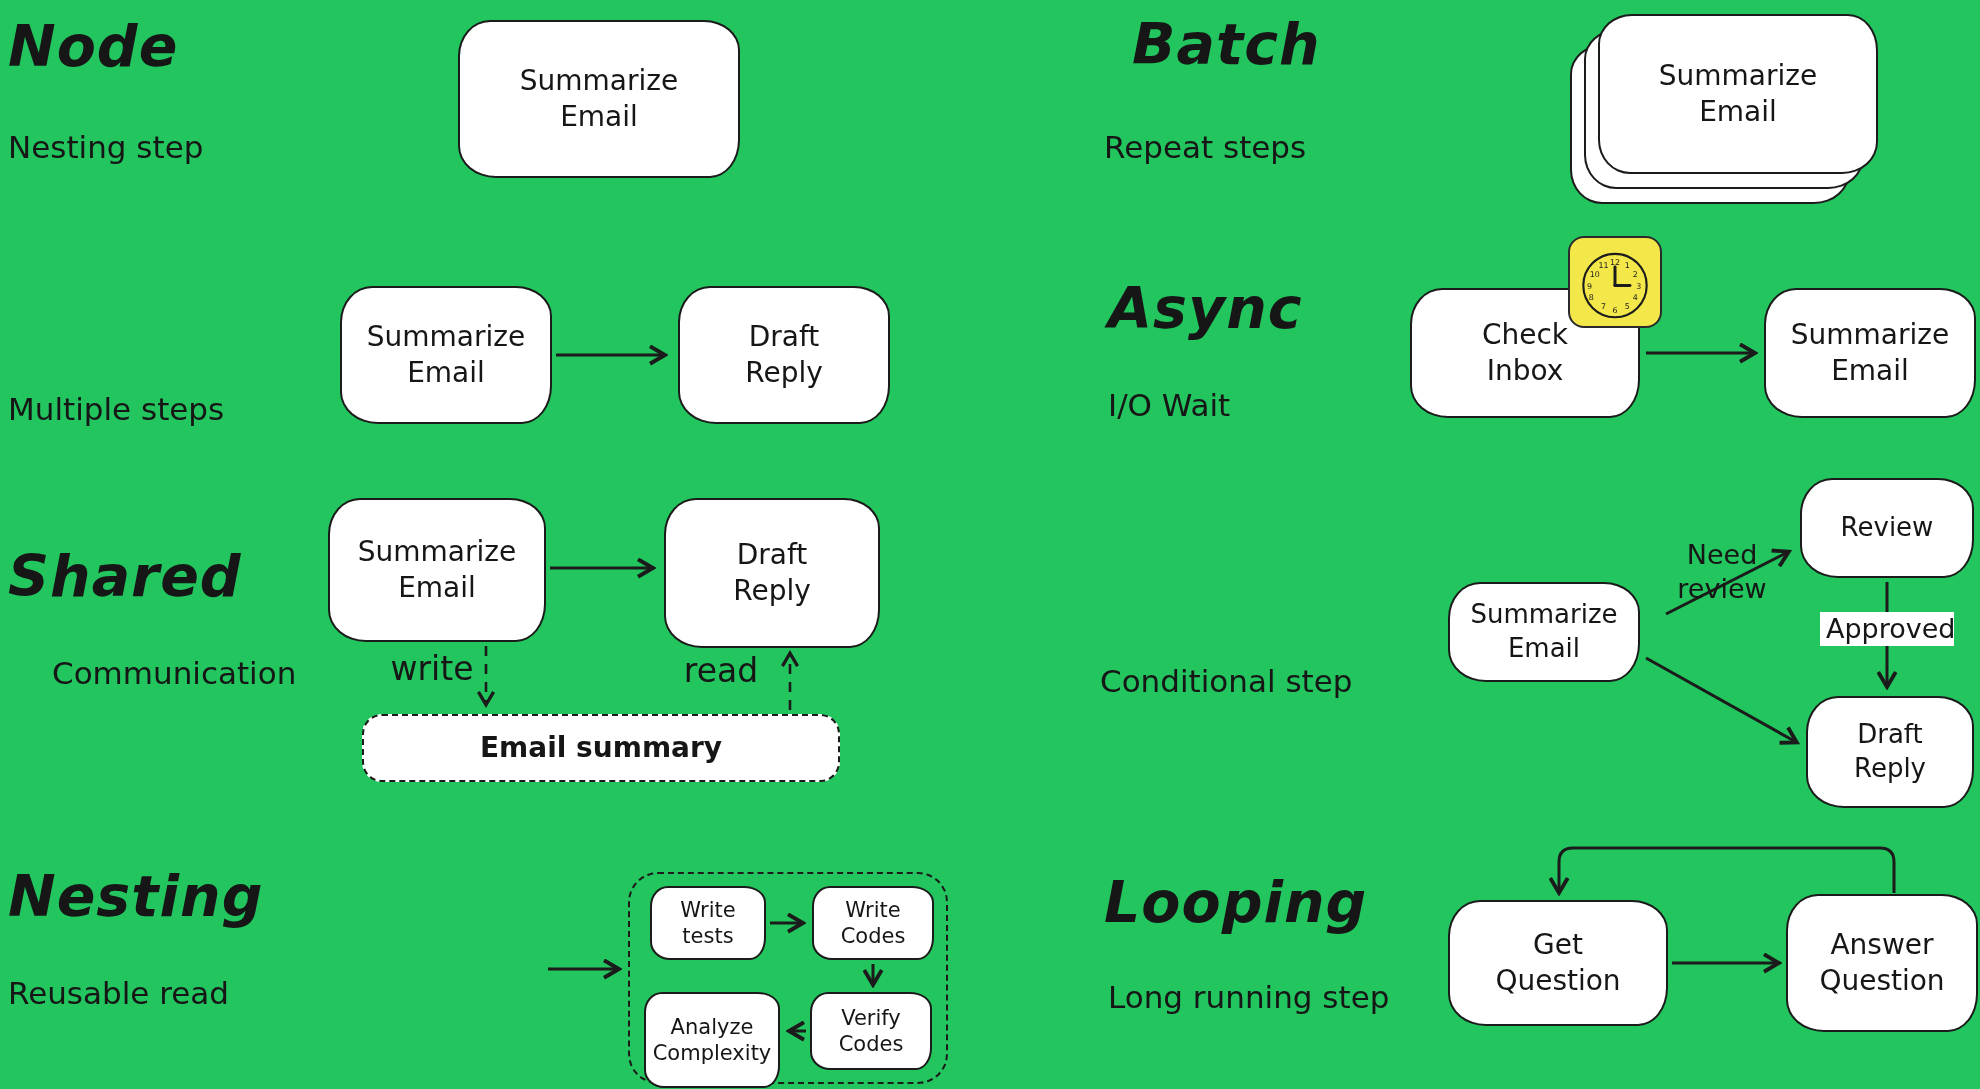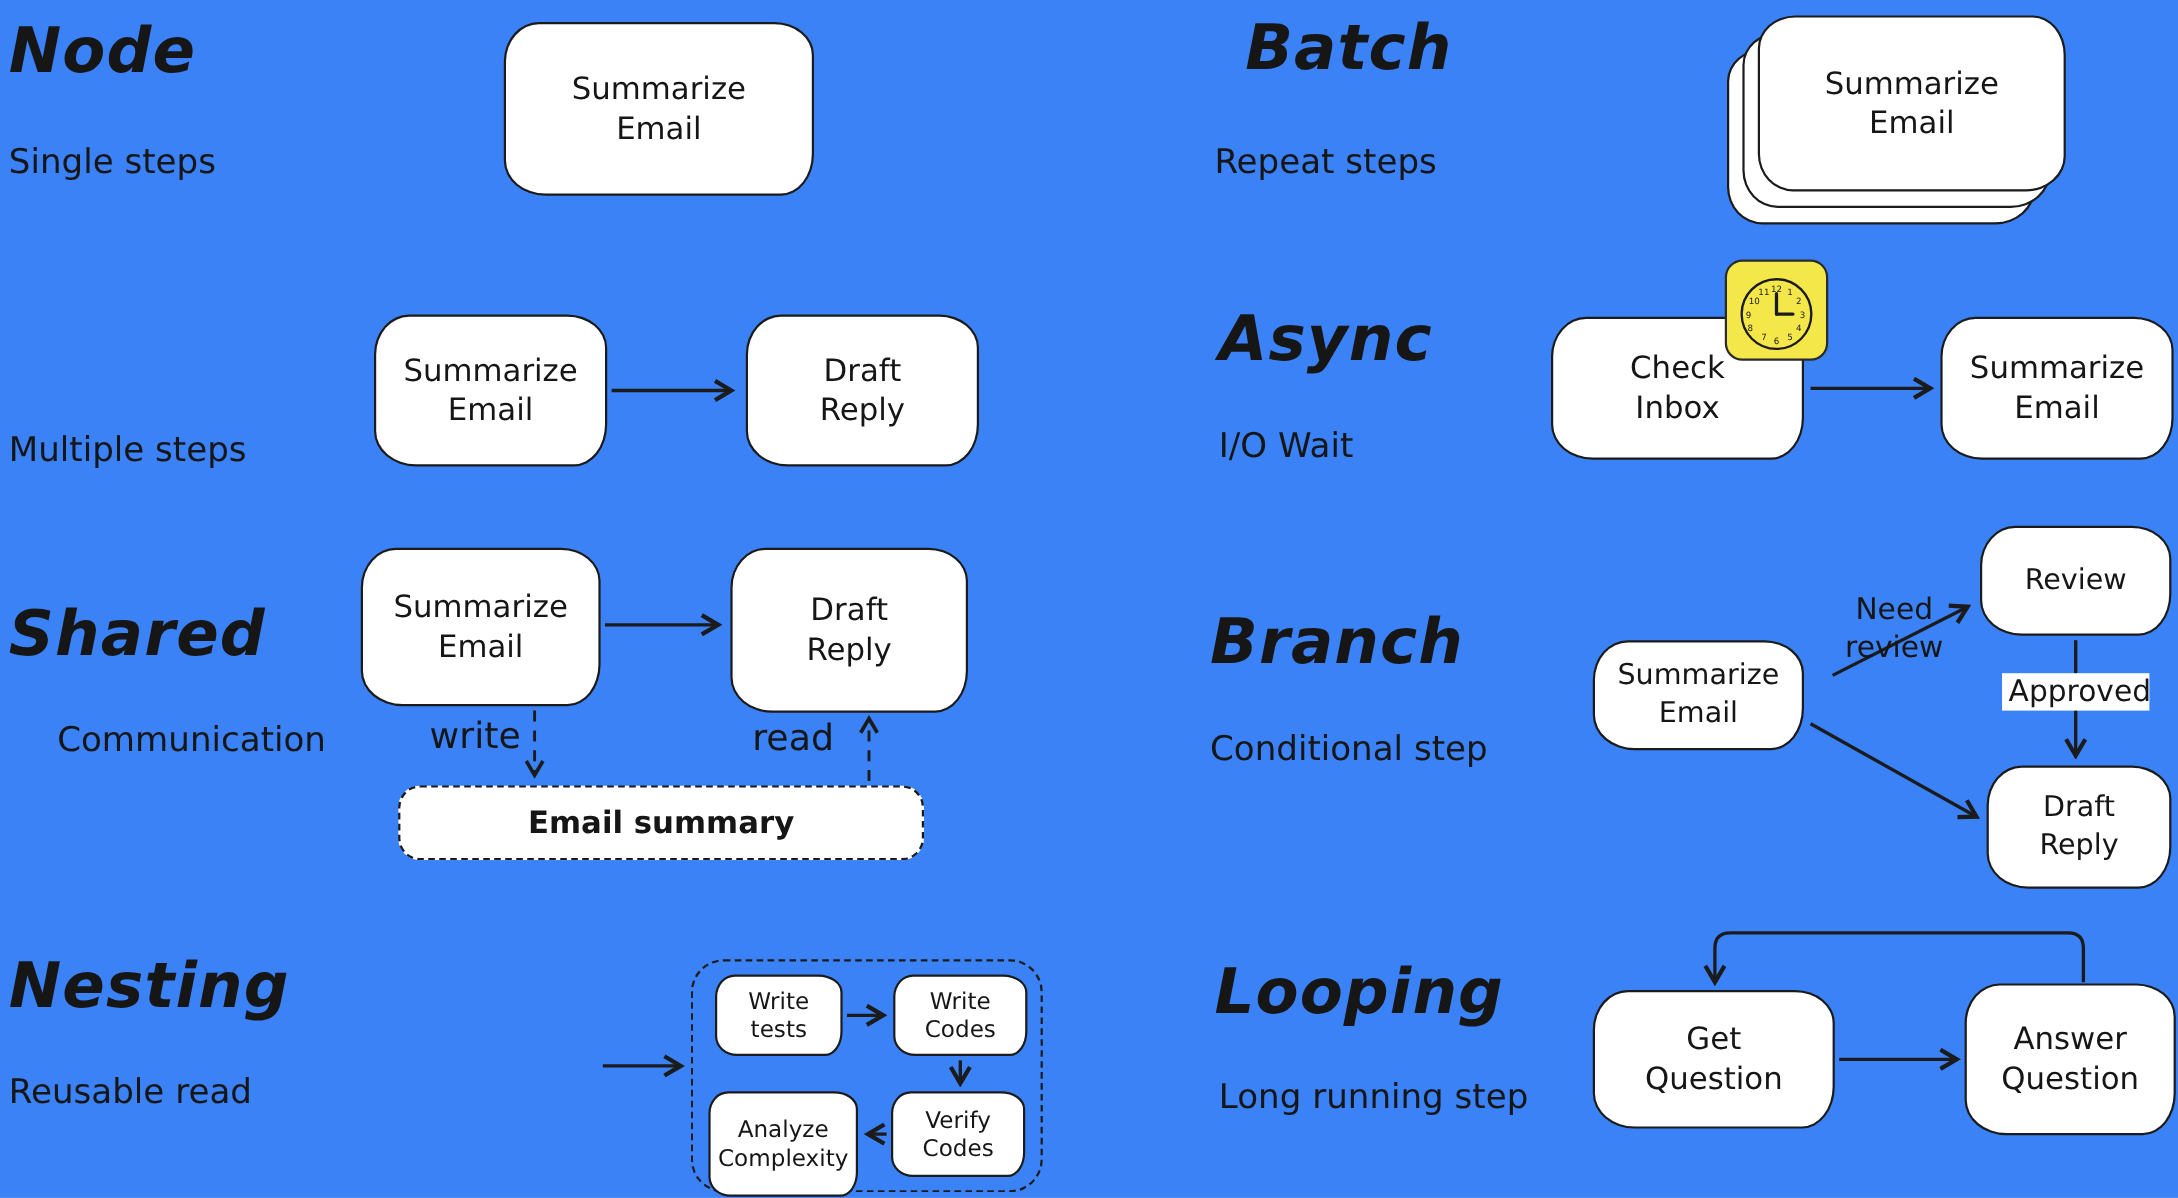--- a/index.html
+++ b/index.html
@@ -1,18 +1,18 @@
 <!DOCTYPE html>
 <html><head>
 <meta charset="utf-8">
 <style>
   * { box-sizing: border-box; }
   html,body { margin:0; padding:0; background:#ffffff; }
   body { font-family:"DejaVu Sans", sans-serif; color:#161616; }
-  .canvas { position:relative; width:1980px; height:1089px; background:#3b82f6; overflow:hidden; }
+  .canvas { position:relative; width:1980px; height:1089px; background:#22c55e; overflow:hidden; }
 
   .title { position:absolute; font-size:57px; font-weight:700; font-style:italic; letter-spacing:1px; z-index:3; line-height:1; }
   .subtitle { position:absolute; font-size:31px; z-index:3; line-height:1.1; }
 
   .box { position:absolute; border:2.6px solid #1b1b1b; background:#fff;
          display:flex; align-items:center; justify-content:center; text-align:center;
          white-space:pre-line; z-index:2; font-size:28px; line-height:1.3;
          border-radius: 32px 36px 30px 38px / 36px 30px 38px 32px; }
   .box.mid   { font-size:26px; }
   .box.small { font-size:21px; line-height:1.25; border-width:2.2px;
@@ -59,21 +59,21 @@
     <line class="ln" x1="806" y1="1031" x2="790" y2="1031" marker-end="url(#ah)"></line>
     <line class="ln" x1="1646" y1="353" x2="1754" y2="353" marker-end="url(#ah)"></line>
     <line class="ln" x1="1666" y1="614" x2="1788" y2="552" marker-end="url(#ah)"></line>
     <line class="ln" x1="1887" y1="582" x2="1887" y2="686" marker-end="url(#ah)"></line>
     <line class="ln" x1="1646" y1="658" x2="1796" y2="742" marker-end="url(#ah)"></line>
     <line class="ln" x1="1672" y1="963" x2="1778" y2="963" marker-end="url(#ah)"></line>
     <path class="ln" d="M 1894 893 L 1894 862 Q 1894 848 1880 848 L 1573 848 Q 1559 848 1559 862 L 1559 892" marker-end="url(#ah)"></path>
   </svg>
 
   <div class="title" style="left:8px;   top:18px;">Node</div>
-  <div class="subtitle" style="left:8px;   top:130px;">Single steps</div>
+  <div class="subtitle" style="left:8px;   top:130px;">Nesting step</div>
   <div class="box" style="left:458px; top:20px; width:282px; height:158px;">Summarize
 Email</div>
 
   <div class="subtitle" style="left:8px;   top:392px;">Multiple steps</div>
   <div class="box" style="left:340px; top:286px; width:212px; height:138px;">Summarize
 Email</div>
   <div class="box" style="left:678px; top:286px; width:212px; height:138px;">Draft
 Reply</div>
 
   <div class="title" style="left:8px;   top:548px;">Shared</div>
@@ -126,21 +126,20 @@
       <text x="21" y="58">9</text>
       <text x="27" y="44">10</text>
       <text x="37" y="34">11</text>
       <g stroke="#1b1b1b" stroke-width="3.4" stroke-linecap="round">
         <line x1="50" y1="54" x2="50" y2="33"></line>
         <line x1="50" y1="54" x2="67" y2="54"></line>
       </g>
     </svg>
   </div>
 
-  <div class="title" style="left:1100px; top:556px;">Branch</div>
   <div class="subtitle" style="left:1100px; top:664px;">Conditional step</div>
   <div class="box mid" style="left:1448px; top:582px; width:192px; height:100px;">Summarize
 Email</div>
   <div class="box mid" style="left:1800px; top:478px; width:174px; height:100px;">Review</div>
   <div class="box mid" style="left:1806px; top:696px; width:168px; height:112px;">Draft
 Reply</div>
   <div class="note small" style="left:1664px; top:538px; width:116px;">Need
 review</div>
   <div class="note small bg" style="left:1820px; top:612px; width:134px;">Approved</div>
 

